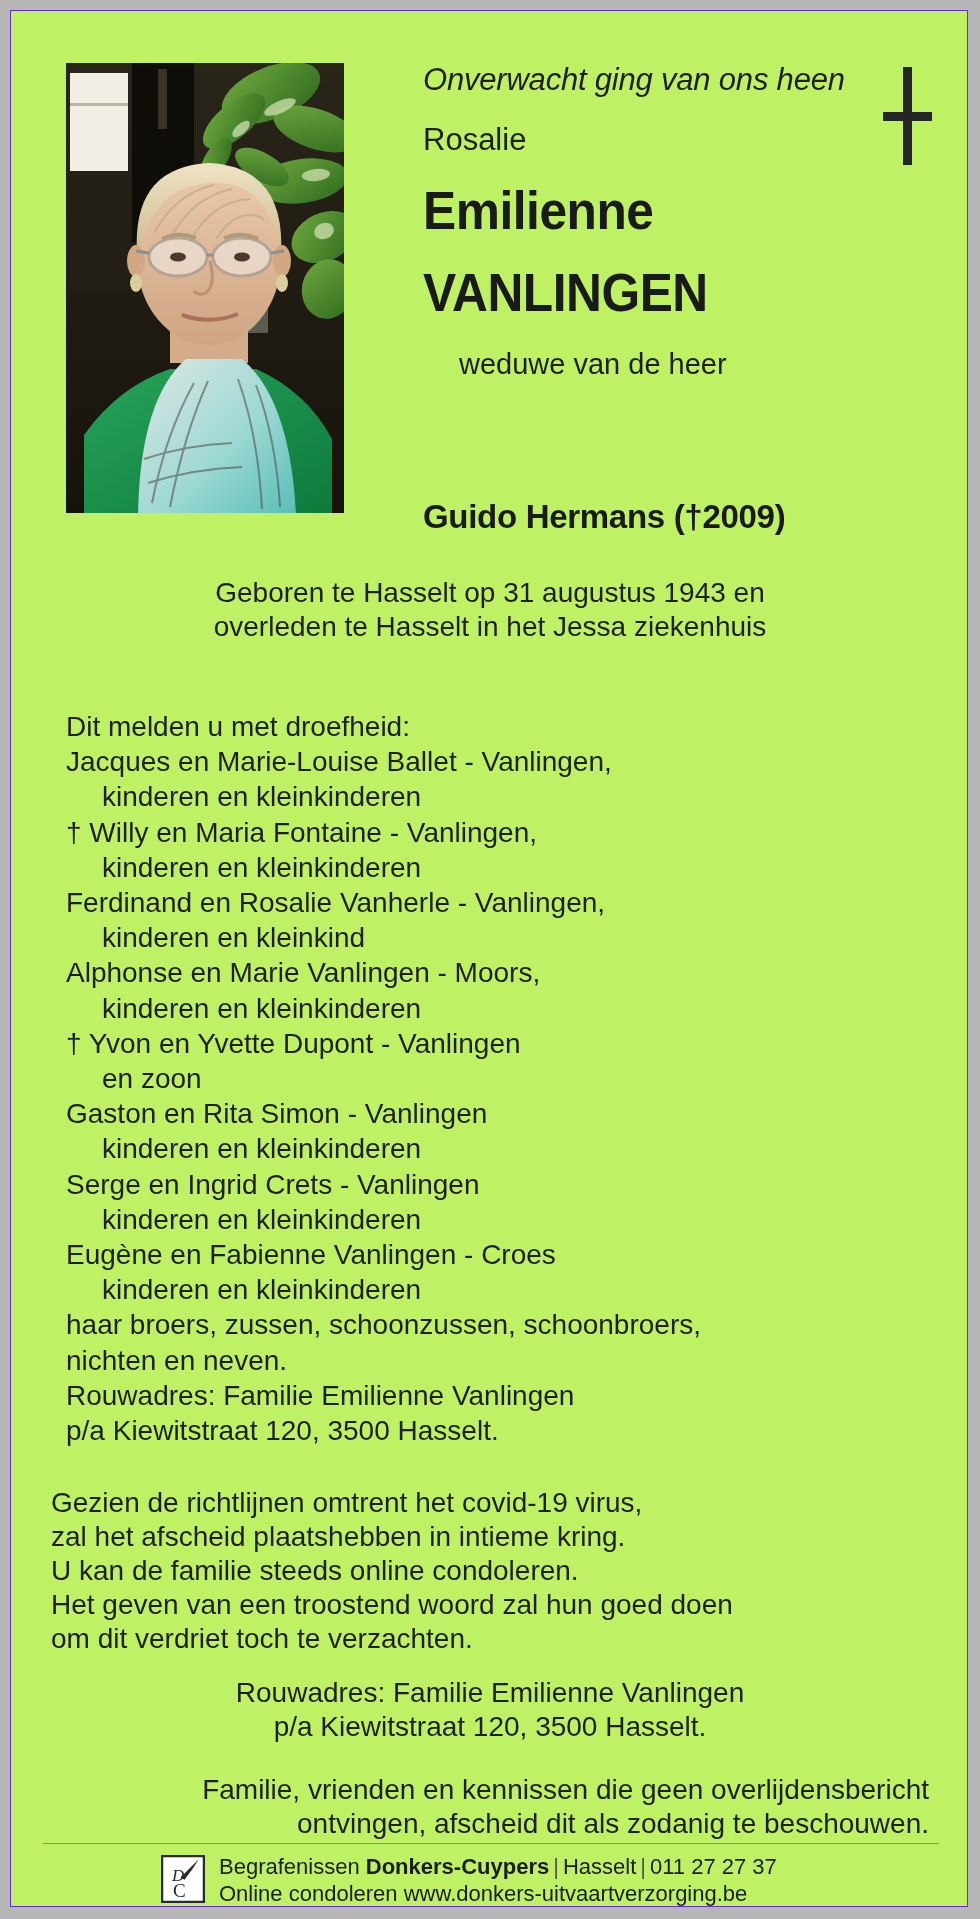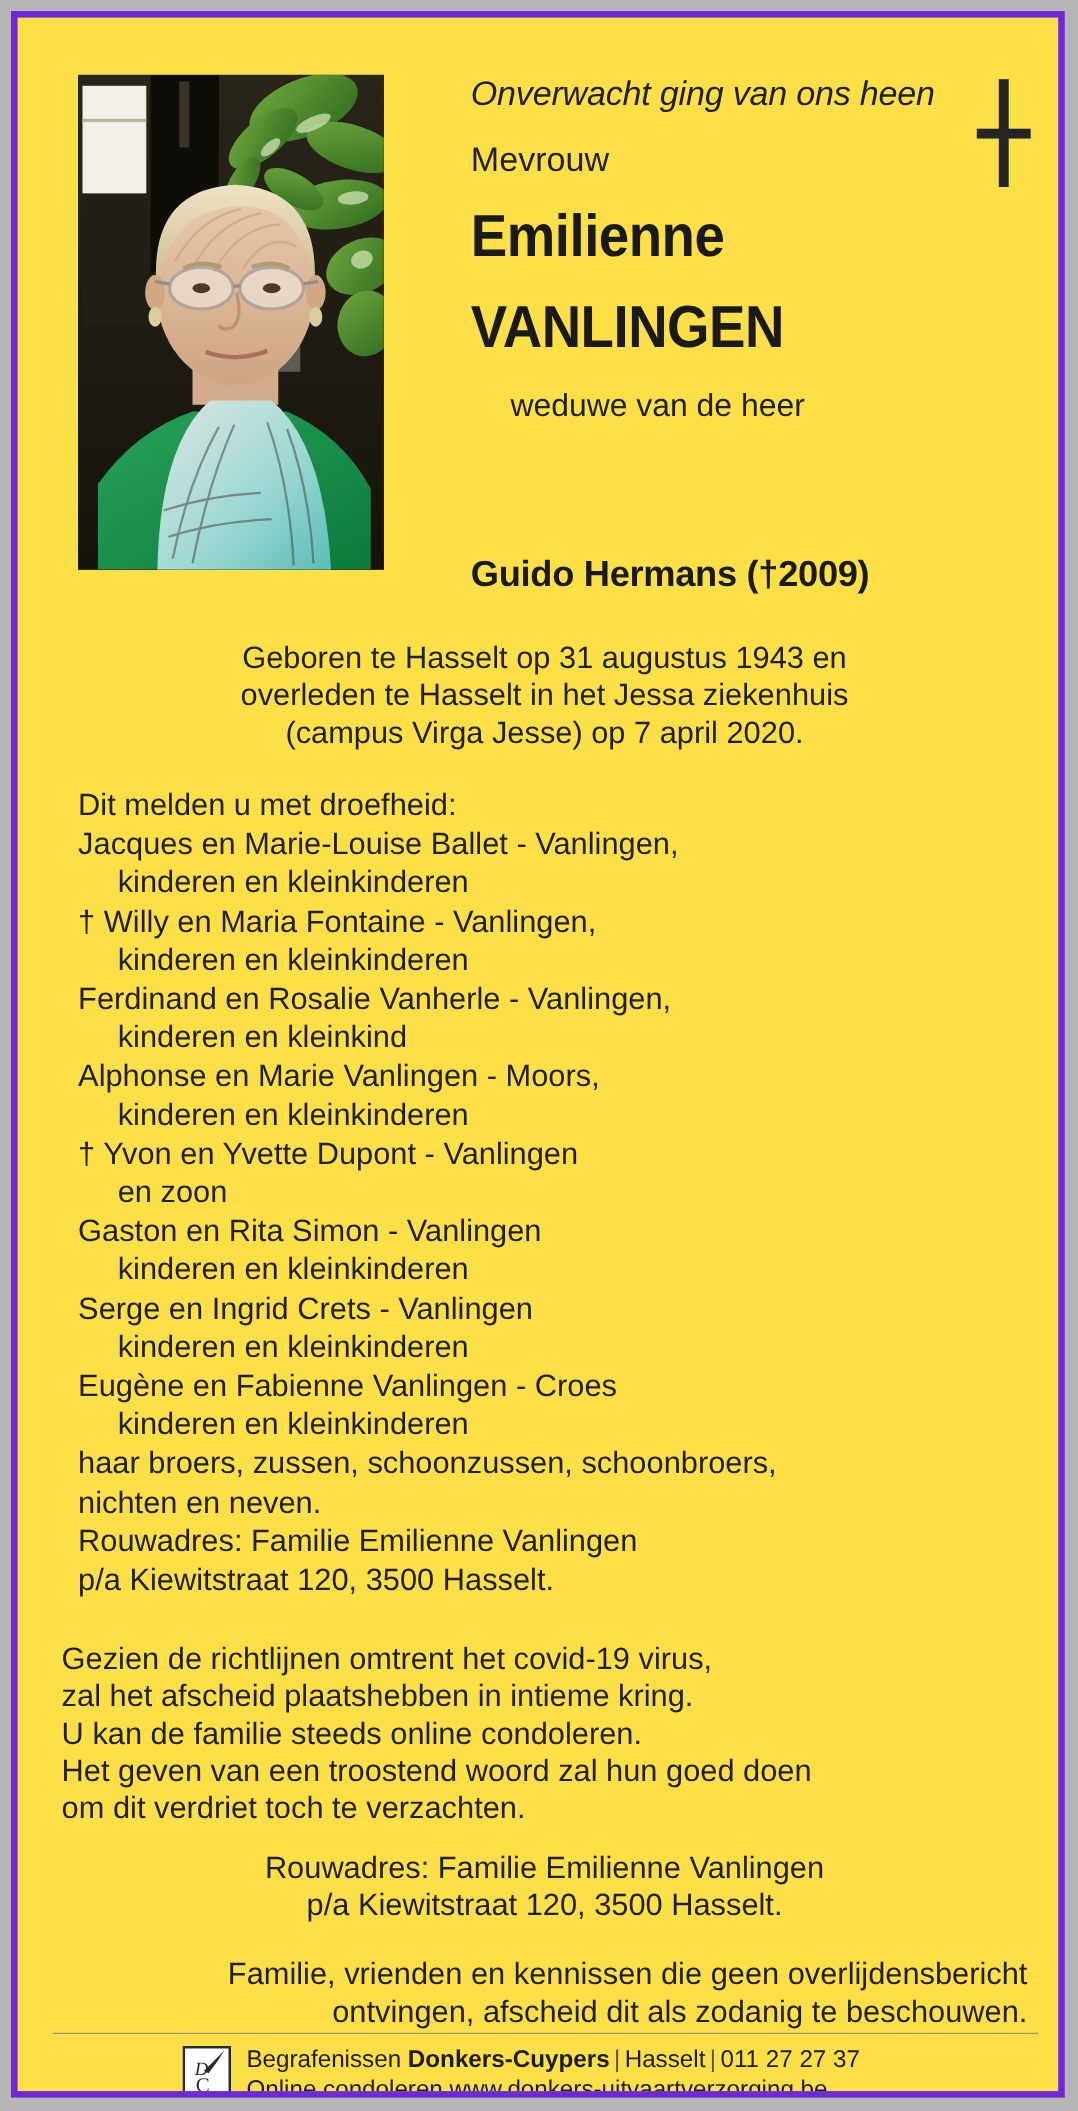--- a/index.html
+++ b/index.html
@@ -14,23 +14,23 @@
     font-family: "Liberation Sans", sans-serif;
   }
 
   
   #card {
     position: absolute;
     left: 10px;
     top: 10px;
     width: 958px;
     height: 1897px;
-    background: #fde047;
+    background: #bef264;
     box-sizing: border-box;
-    border: 6px solid #6d28d9;
+    border: 1px solid #6d28d9;
     overflow: hidden;
   }
 
   
   #header {
     position: absolute;
     left: 0; top: 0;
     width: 958px;
     height: 505px;
   }
@@ -330,33 +330,32 @@
       </svg>
     </div>
 
     <div id="cross">
       <div class="v"></div>
       <div class="h"></div>
     </div>
 
     <div id="headtext">
       <div class="lede">Onverwacht ging van ons heen</div>
-      <div class="mevrouw">Mevrouw</div>
+      <div class="mevrouw">Rosalie</div>
       <div class="bigname">Emilienne</div>
       <div class="bigname">VANLINGEN</div>
       <div class="weduwe">weduwe van de heer</div>
     </div>
 
     <div id="spousename">Guido Hermans (†2009)</div>
   </div>
 
   <div id="dates">
     <div>Geboren te Hasselt op 31 augustus 1943 en</div>
     <div>overleden te Hasselt in het Jessa ziekenhuis</div>
-    <div>(campus Virga Jesse) op 7 april 2020.</div>
   </div>
 
   <div id="family">
     <div class="ln">Dit melden u met droefheid:</div>
     <div id="family-lines">
         <div class="ln">Jacques en Marie-Louise Ballet - Vanlingen,</div>
         <div class="ln ind">kinderen en kleinkinderen</div>
         <div class="ln">† Willy en Maria Fontaine - Vanlingen,</div>
         <div class="ln ind">kinderen en kleinkinderen</div>
         <div class="ln">Ferdinand en Rosalie Vanherle - Vanlingen,</div>

